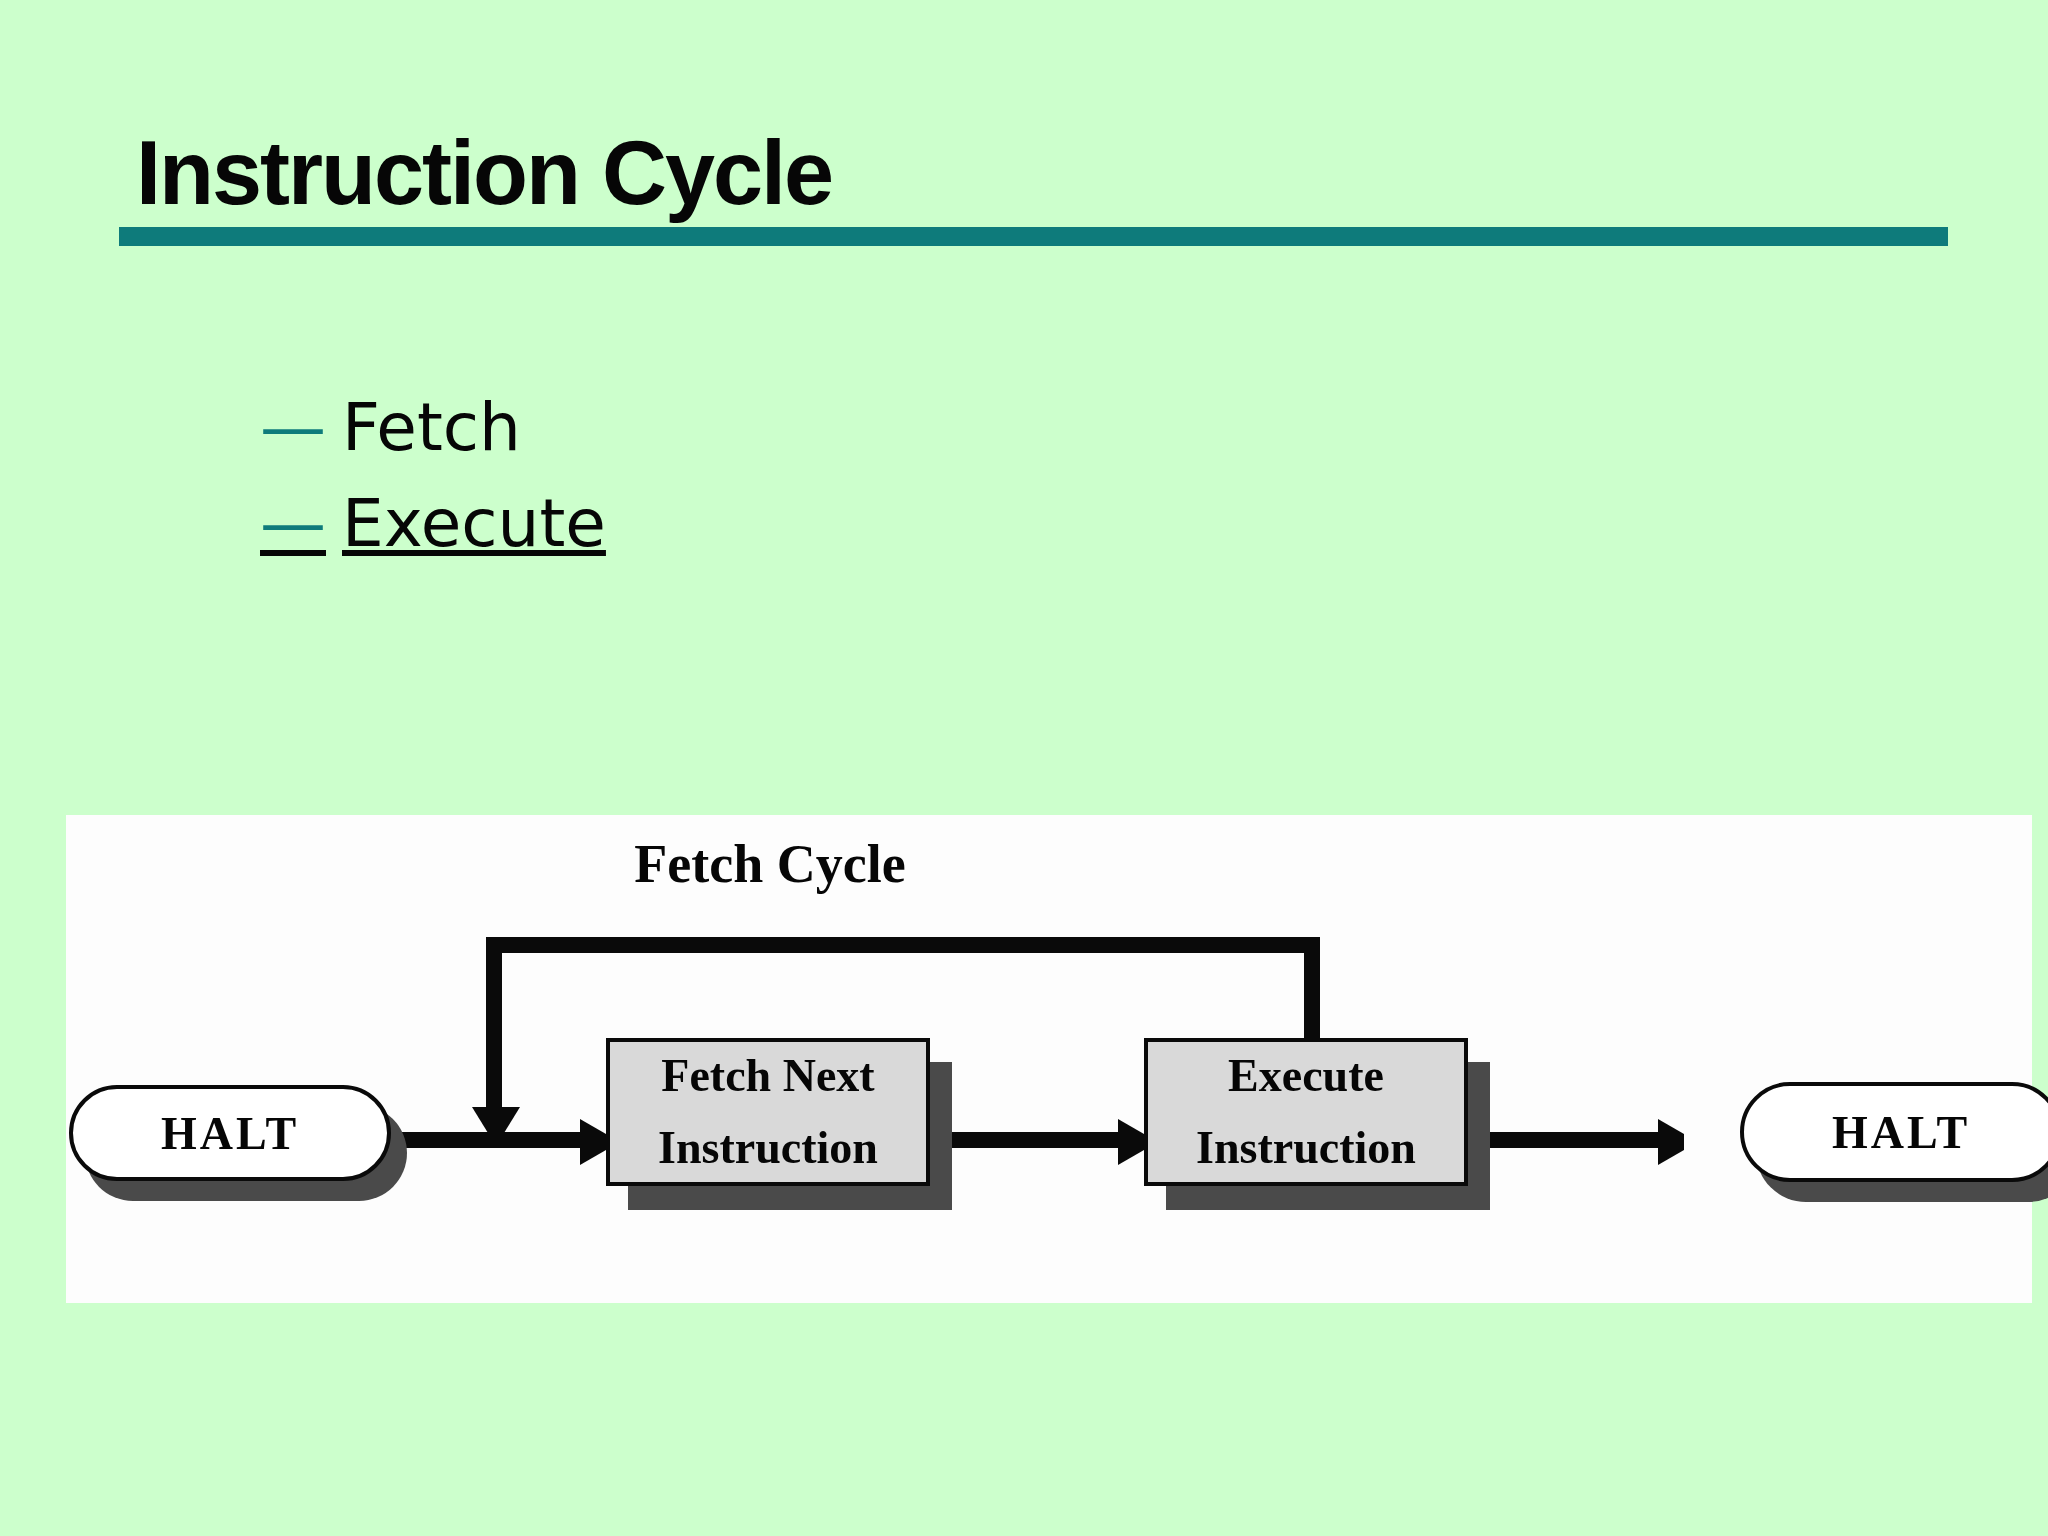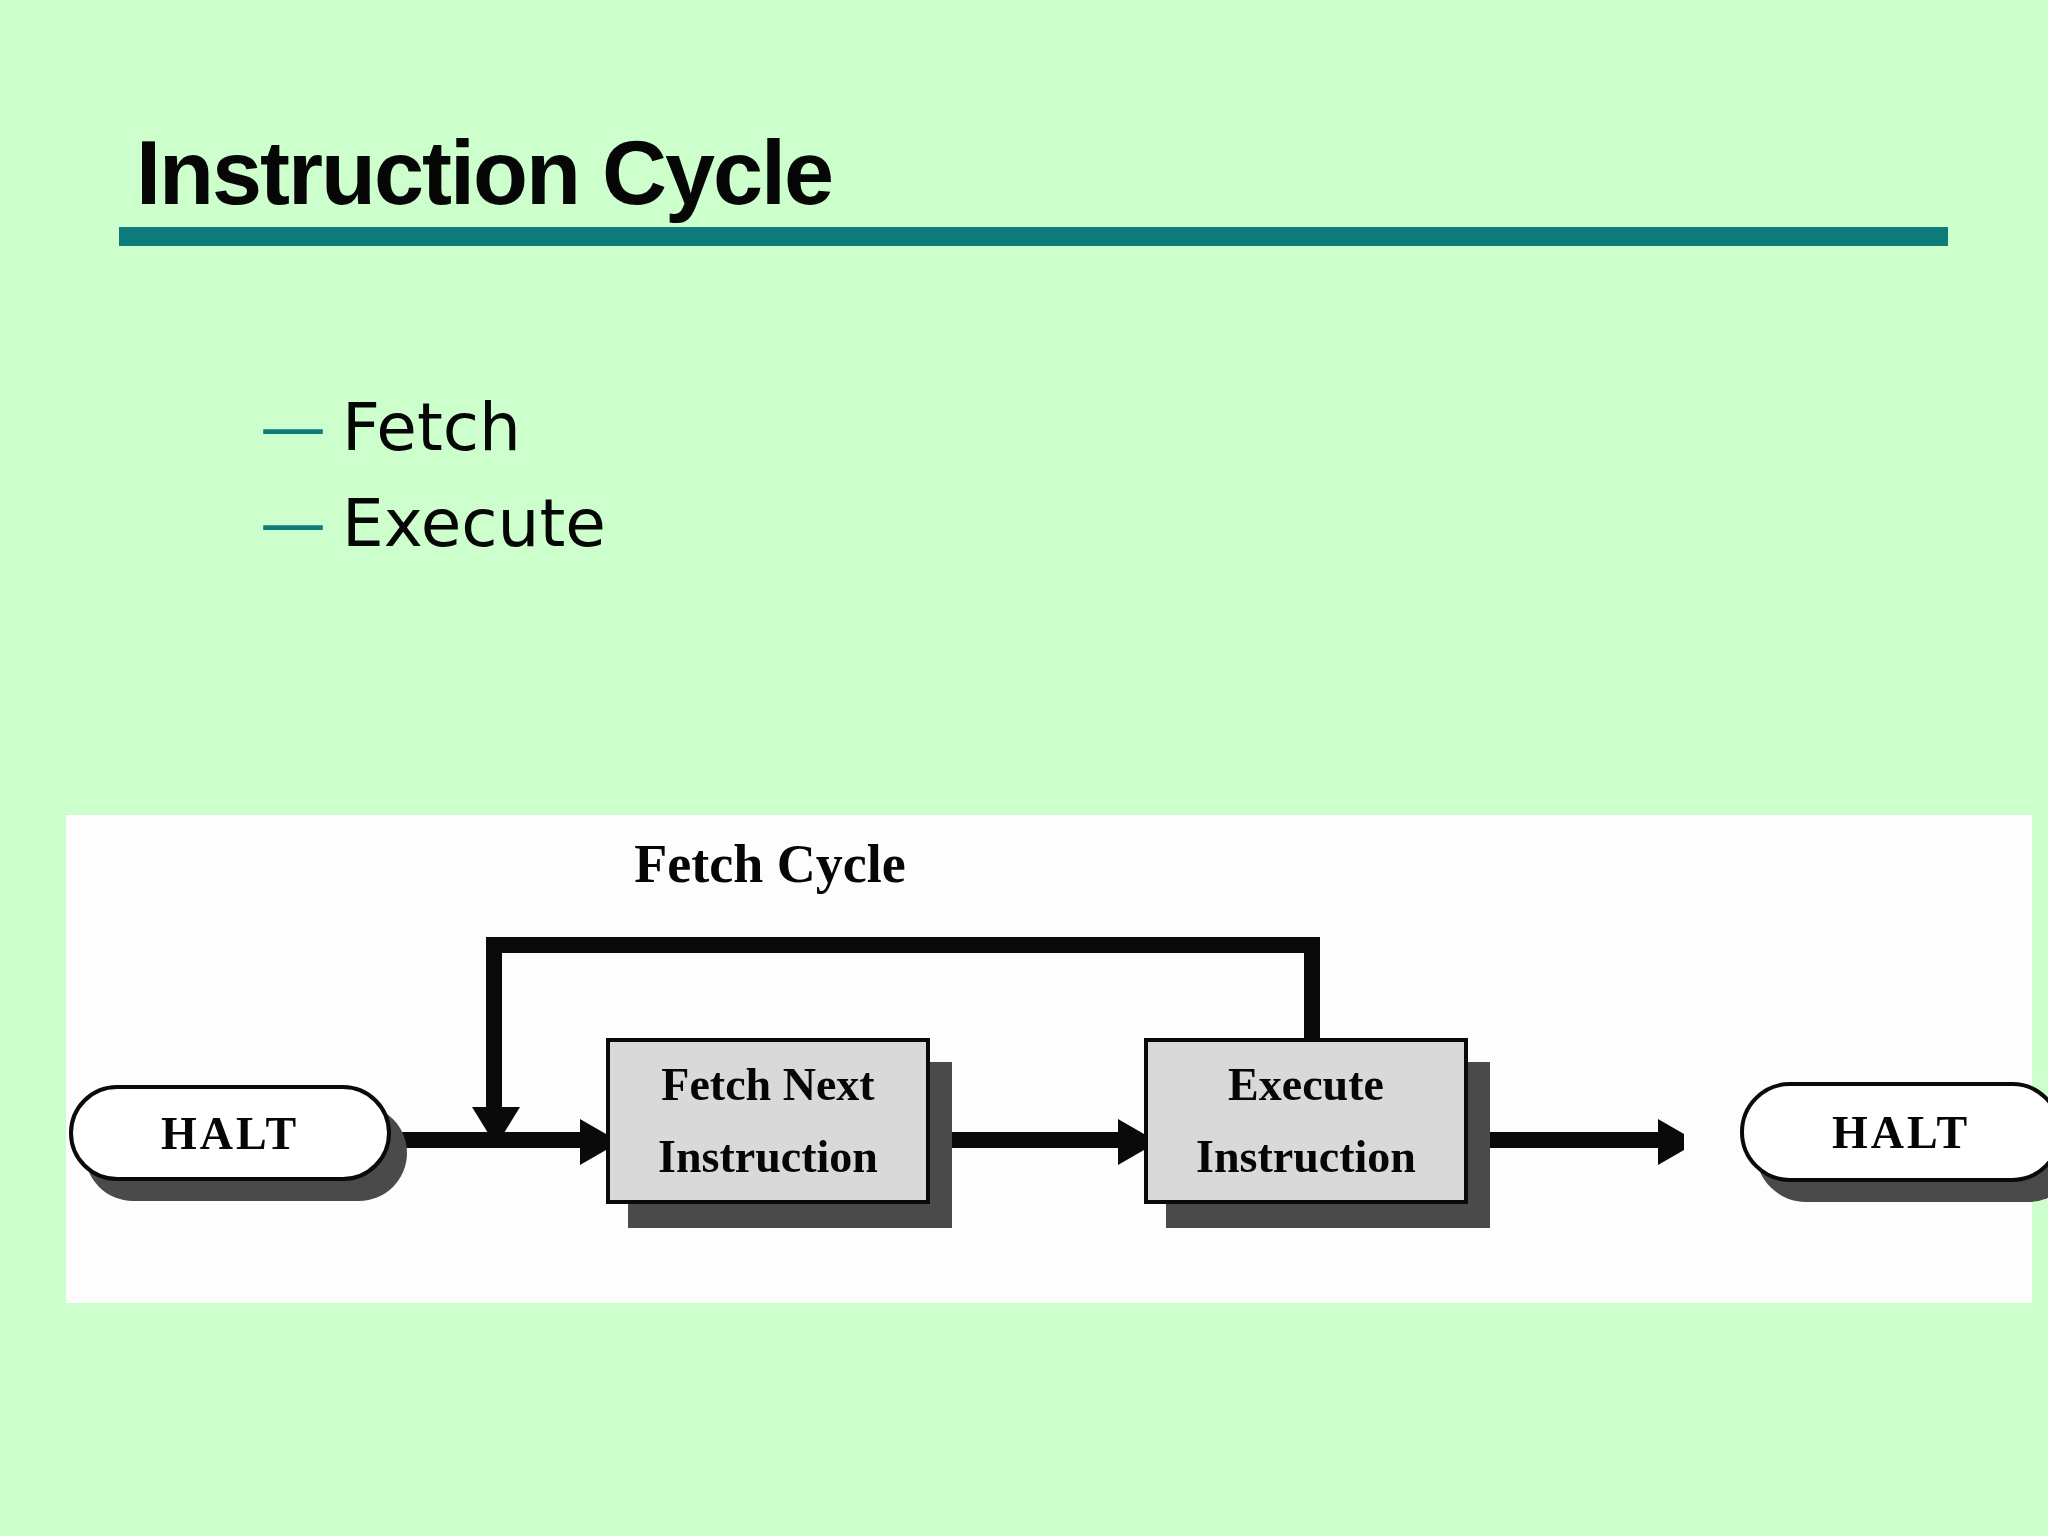--- a/index.html
+++ b/index.html
@@ -28,21 +28,21 @@
   }
   .bullet-row{position:absolute;left:130px;top:254px;display:flex;align-items:flex-start;}
   .bullet-dot{
     width:32px;height:36px;border-radius:50%;background:var(--teal);
     margin-top:38px;margin-right:38px;flex:0 0 auto;
   }
   .bullet-text{font-size:86px;line-height:1.25;}
   .sub-item{position:absolute;left:228px;font-size:66px;line-height:1.1;white-space:nowrap;}
   .sub-item .dash{color:var(--teal);font-weight:normal;}
   .sub-fetch{top:368px;}
-  .sub-execute{top:464px;}
+  .sub-execute{top:464px;text-decoration:underline;}
 
   
   .panel{
     position:absolute;left:50px;top:778px;width:1966px;height:488px;
     background:var(--panel);
     margin-top:21px;
   }
   .cycle-label{
     position:absolute;top:10px;width:460px;text-align:center;
     font-family:"Liberation Serif","DejaVu Serif",serif;
@@ -71,21 +71,21 @@
     border:4px solid var(--line);text-align:center;
   }
   .stadium{
     width:322px;height:96px;border-radius:52px;background:#fff;
     box-shadow:16px 20px 0 var(--shadow);
     font-size:46px;letter-spacing:3px;
   }
   .start-node{left:3px;top:270px;}
   .halt-node{left:1674px;top:267px;height:100px;}
   .proc-box{
-    width:324px;height:166px;background:var(--box-fill);
+    width:324px;height:148px;background:var(--box-fill);
     box-shadow:22px 24px 0 var(--shadow);
     font-size:46px;line-height:1.22;top:223px;
   }
   .fetch-box{left:540px;}
   .execute-box{left:1078px;}
 </style>
 </head>
 <body>
 
 <div id="slide">

